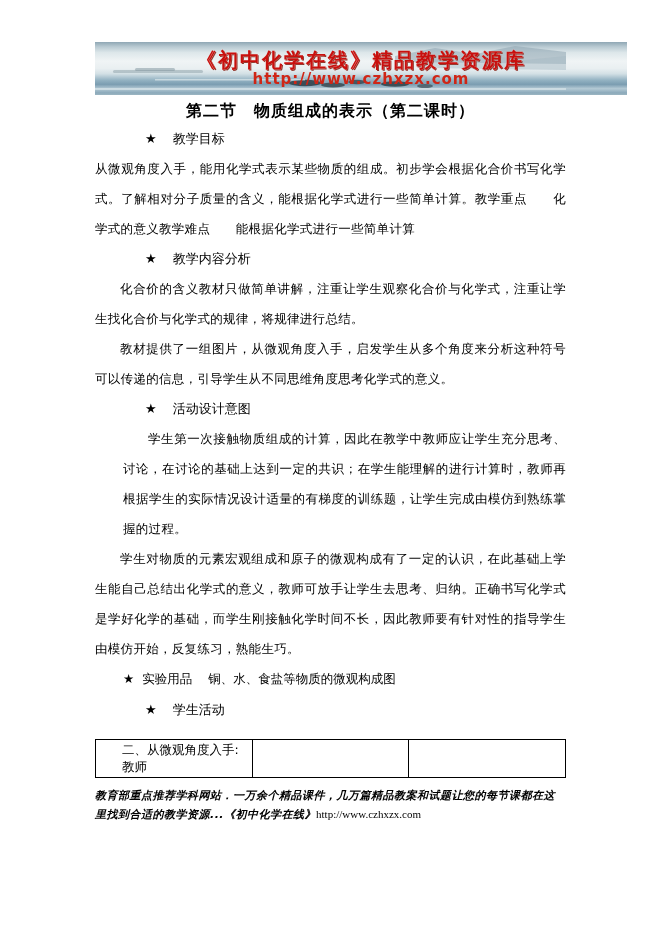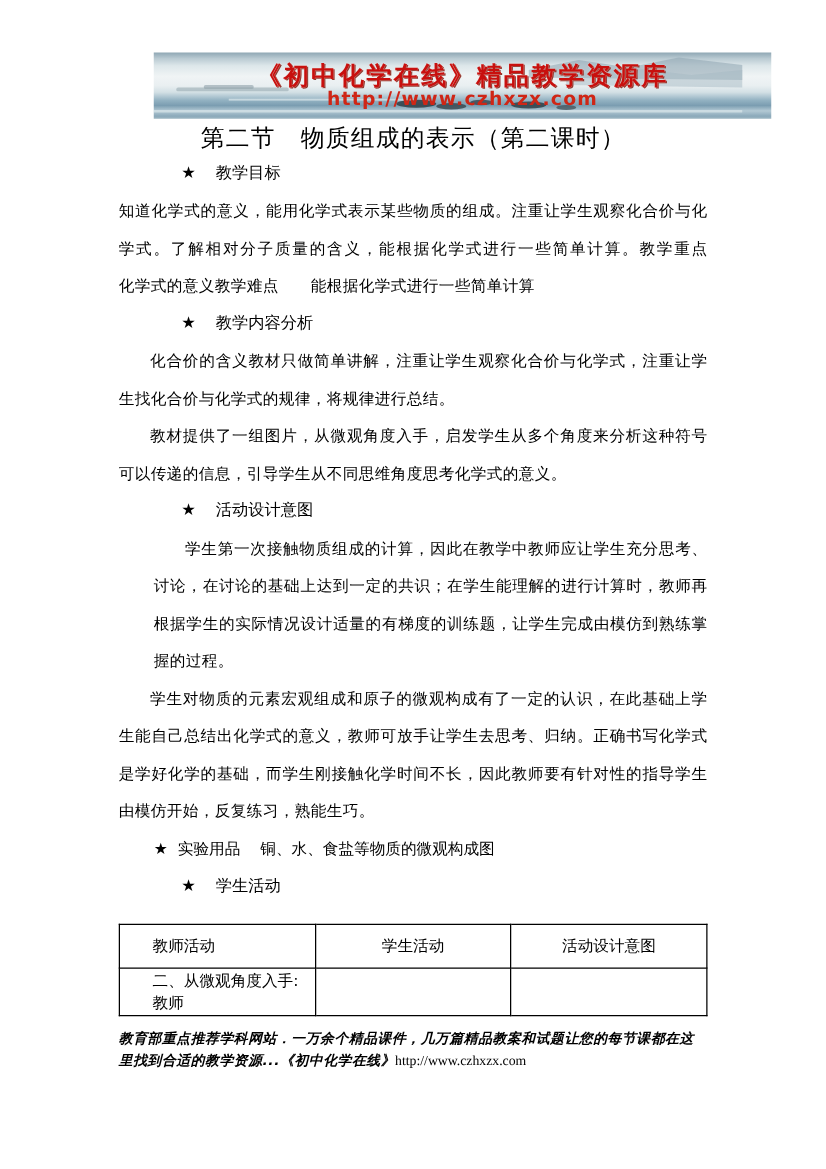--- a/index.html
+++ b/index.html
@@ -15,29 +15,28 @@
   .content {
     position: absolute;
     left: 95px;
     top: 42px;
     width: 471px;
   }
 
   
   .banner {
     position: relative;
-    width: 494px;
+    width: 532px;
     height: 53px;
     overflow: hidden;
     background:
       linear-gradient(180deg,
         #8fa7b4 0%, #b9cad2 9%, #dde7ea 20%, #f0f4f5 36%,
         #e9eff1 50%, #d3e0e5 60%, #93b2c2 72%, #7b9db1 80%,
         #b3c9d4 88%, #8ba9ba 96%, #9db6c2 100%);
-    margin-left: 28px;
   }
   .banner svg { position: absolute; left: 0; top: 0; }
   .banner-title {
     position: absolute; left: 0; right: 0; top: 5px;
     text-align: center;
     font-size: 20px; font-weight: bold; letter-spacing: 2px;
     color: #c8100e;
     text-shadow: 0 0 1px #f4dcd8, 1px 1px 0 #8c2a20;
     white-space: nowrap;
   }
@@ -45,22 +44,22 @@
     position: absolute; left: 0; right: 0; top: 28px;
     text-align: center;
     font-size: 15px; font-weight: bold; letter-spacing: 1px;
     color: #cf2616;
     white-space: nowrap;
   }
 
   
   .doc-title {
     text-align: center;
-    font-weight: normal;
-    font-size: 19px;
+    font-weight: bold;
+    font-size: 16px;
     line-height: 26px;
     margin-top: 3px;
     letter-spacing: 1px;
   }
   .h {
     line-height: 30px;
     font-size: 13px;
     padding-left: 50px;
   }
   .h .star { display: inline-block; margin-right: 16px; }
@@ -142,21 +141,21 @@
       </svg>
       <div class="banner-title">《初中化学在线》精品教学资源库</div>
       <div class="banner-url">http://www.czhxzx.com</div>
     </div>
 
     <div class="doc-title">第二节　物质组成的表示（第二课时）</div>
 
     <div class="h">
       <span class="star">★</span><span>教学目标</span>
     </div>
-    <div class="para">知道化学式的意义，能用化学式表示某些物质的组成。注重让学生观察化合价与化学式。了解相对分子质量的含义，能根据化学式进行一些简单计算。教学重点　　化学式的意义教学难点　　能根据化学式进行一些简单计算</div>
+    <div class="para">从微观角度入手，能用化学式表示某些物质的组成。初步学会根据化合价书写化学式。了解相对分子质量的含义，能根据化学式进行一些简单计算。教学重点　　化学式的意义教学难点　　能根据化学式进行一些简单计算</div>
 
     <div class="h">
       <span class="star">★</span><span>教学内容分析</span>
     </div>
     <div class="para indent">化合价的含义教材只做简单讲解，注重让学生观察化合价与化学式，注重让学生找化合价与化学式的规律，将规律进行总结。</div>
     <div class="para indent">教材提供了一组图片，从微观角度入手，启发学生从多个角度来分析这种符号可以传递的信息，引导学生从不同思维角度思考化学式的意义。</div>
 
     <div class="h">
       <span class="star">★</span><span>活动设计意图</span>
     </div>
@@ -166,25 +165,20 @@
     <div class="exp-line">
       <span class="star">★</span><span>实验用品</span><span class="exp-value">铜、水、食盐等物质的微观构成图</span>
     </div>
 
     <div class="h">
       <span class="star">★</span><span>学生活动</span>
     </div>
 
     <table class="activity-table">
       <tbody>
-          <tr>
-        <th class="cell-left">教师活动</th>
-        <th class="cell-center">学生活动</th>
-        <th class="cell-center">活动设计意图</th>
-      </tr>
       <tr>
         <td class="cell-left">二、从微观角度入手: 教师</td>
         <td class="cell-center"></td>
         <td class="cell-center"></td>
       </tr>
     </tbody>
       </table>
 
     <div class="footer">
       <span>教育部重点推荐学科网站．一万余个精品课件，几万篇精品教案和试题让您的每节课都在这里找到合适的教学资源...《初中化学在线》</span><span class="url">http://www.czhxzx.com</span>

